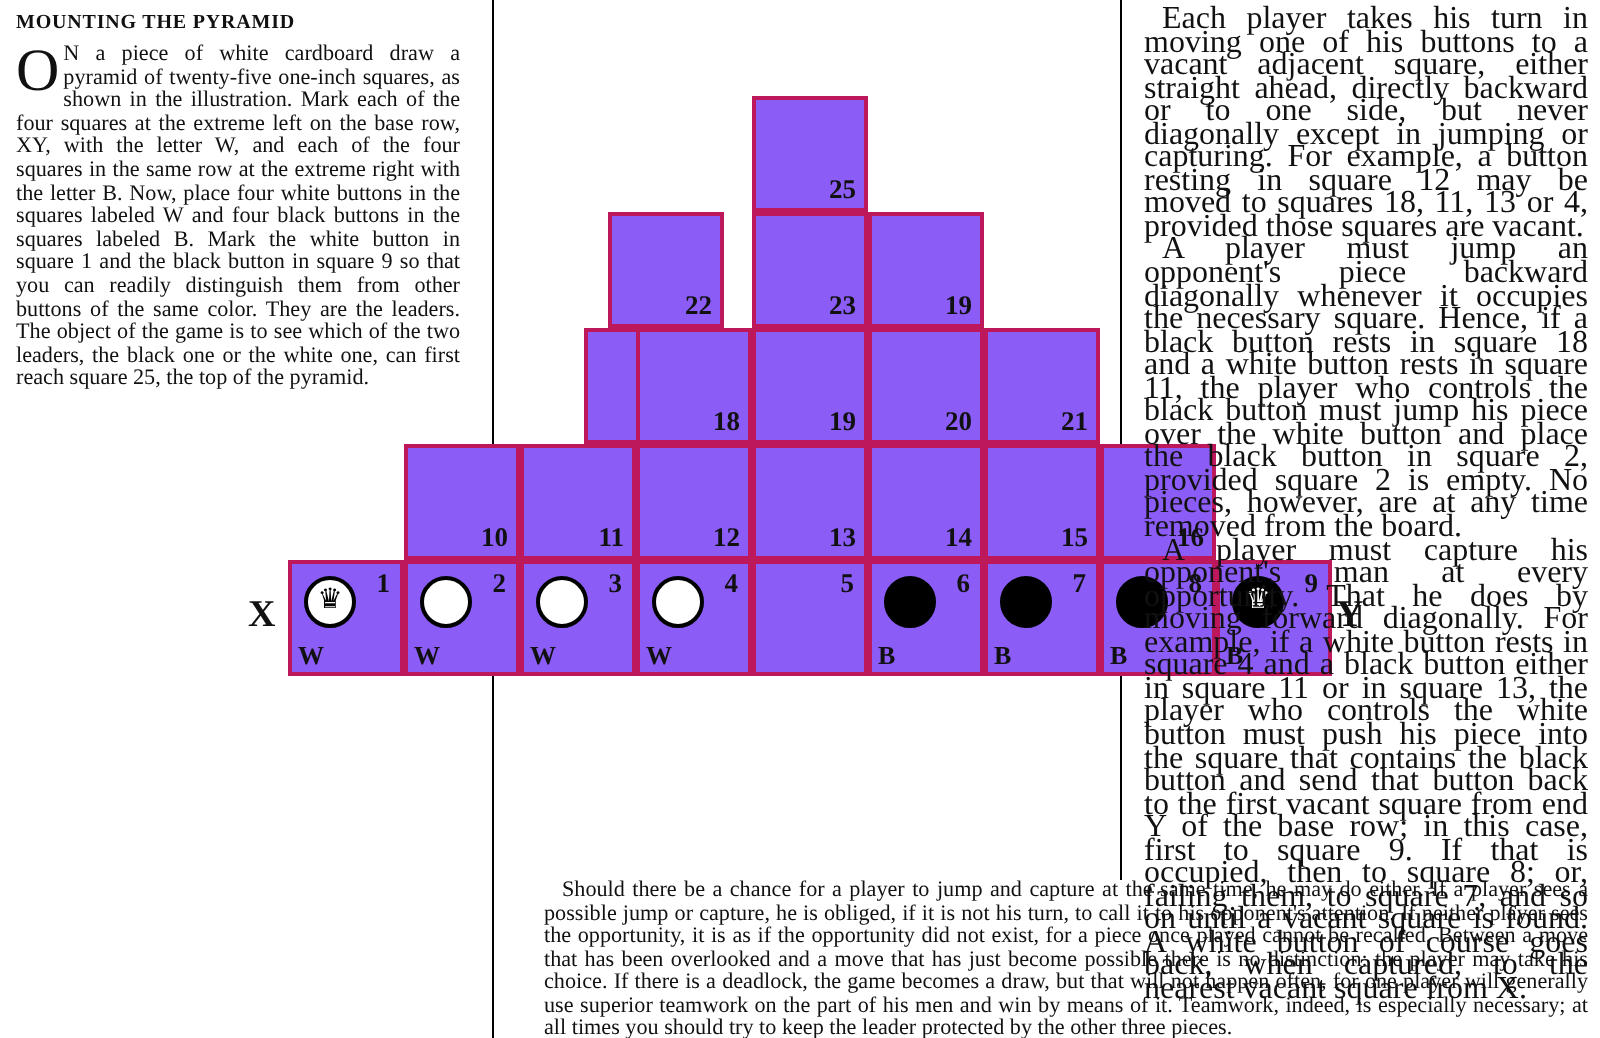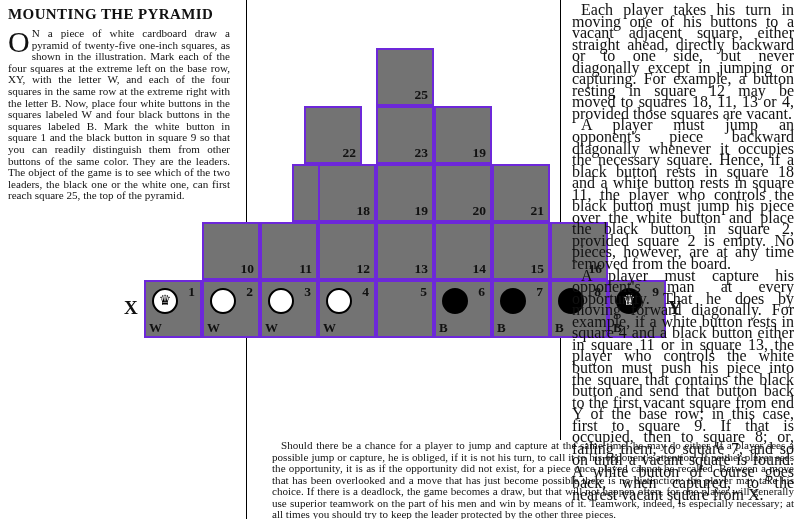--- a/index.html
+++ b/index.html
@@ -11,21 +11,21 @@
     overflow:hidden;
     position:relative;
   }
   .page{position:relative;width:800px;height:519px;}
 
   
   .col-left{
     position:absolute;left:8px;top:6px;width:222px;
   }
   .col-left h1{
-    font-size:15px;
+    font-size:10px;
     font-weight:bold;
     letter-spacing:.4px;
     margin:0 0 5px 0;
     font-family:"Liberation Serif", serif;
   }
   .body-text{
     font-size:11.1px;
     line-height:11.6px;
     text-align:justify;
     text-justify:inter-word;
@@ -62,23 +62,23 @@
 
   
   .rule{position:absolute;background:#000;width:1px;}
   .rule-left{left:246px;top:0;height:519px;}
   .rule-right{left:560px;top:0;height:440px;}
 
   
   .pyramid{position:absolute;left:250px;top:0;width:310px;height:440px;}
   .cell{
     position:absolute;
-    border:2px solid #6d28d9;
+    border:2px solid #be185d;
     box-sizing:border-box;
-    background:#737373;
+    background:#8b5cf6;
   }
   .cell .num{
     position:absolute;
     right:4px;bottom:1px;
     font-size:13.5px;
     font-weight:bold;
     font-family:"Liberation Serif", serif;
   }
   .base-row .num{right:5px;top:2px;bottom:auto;}
   .piece{

